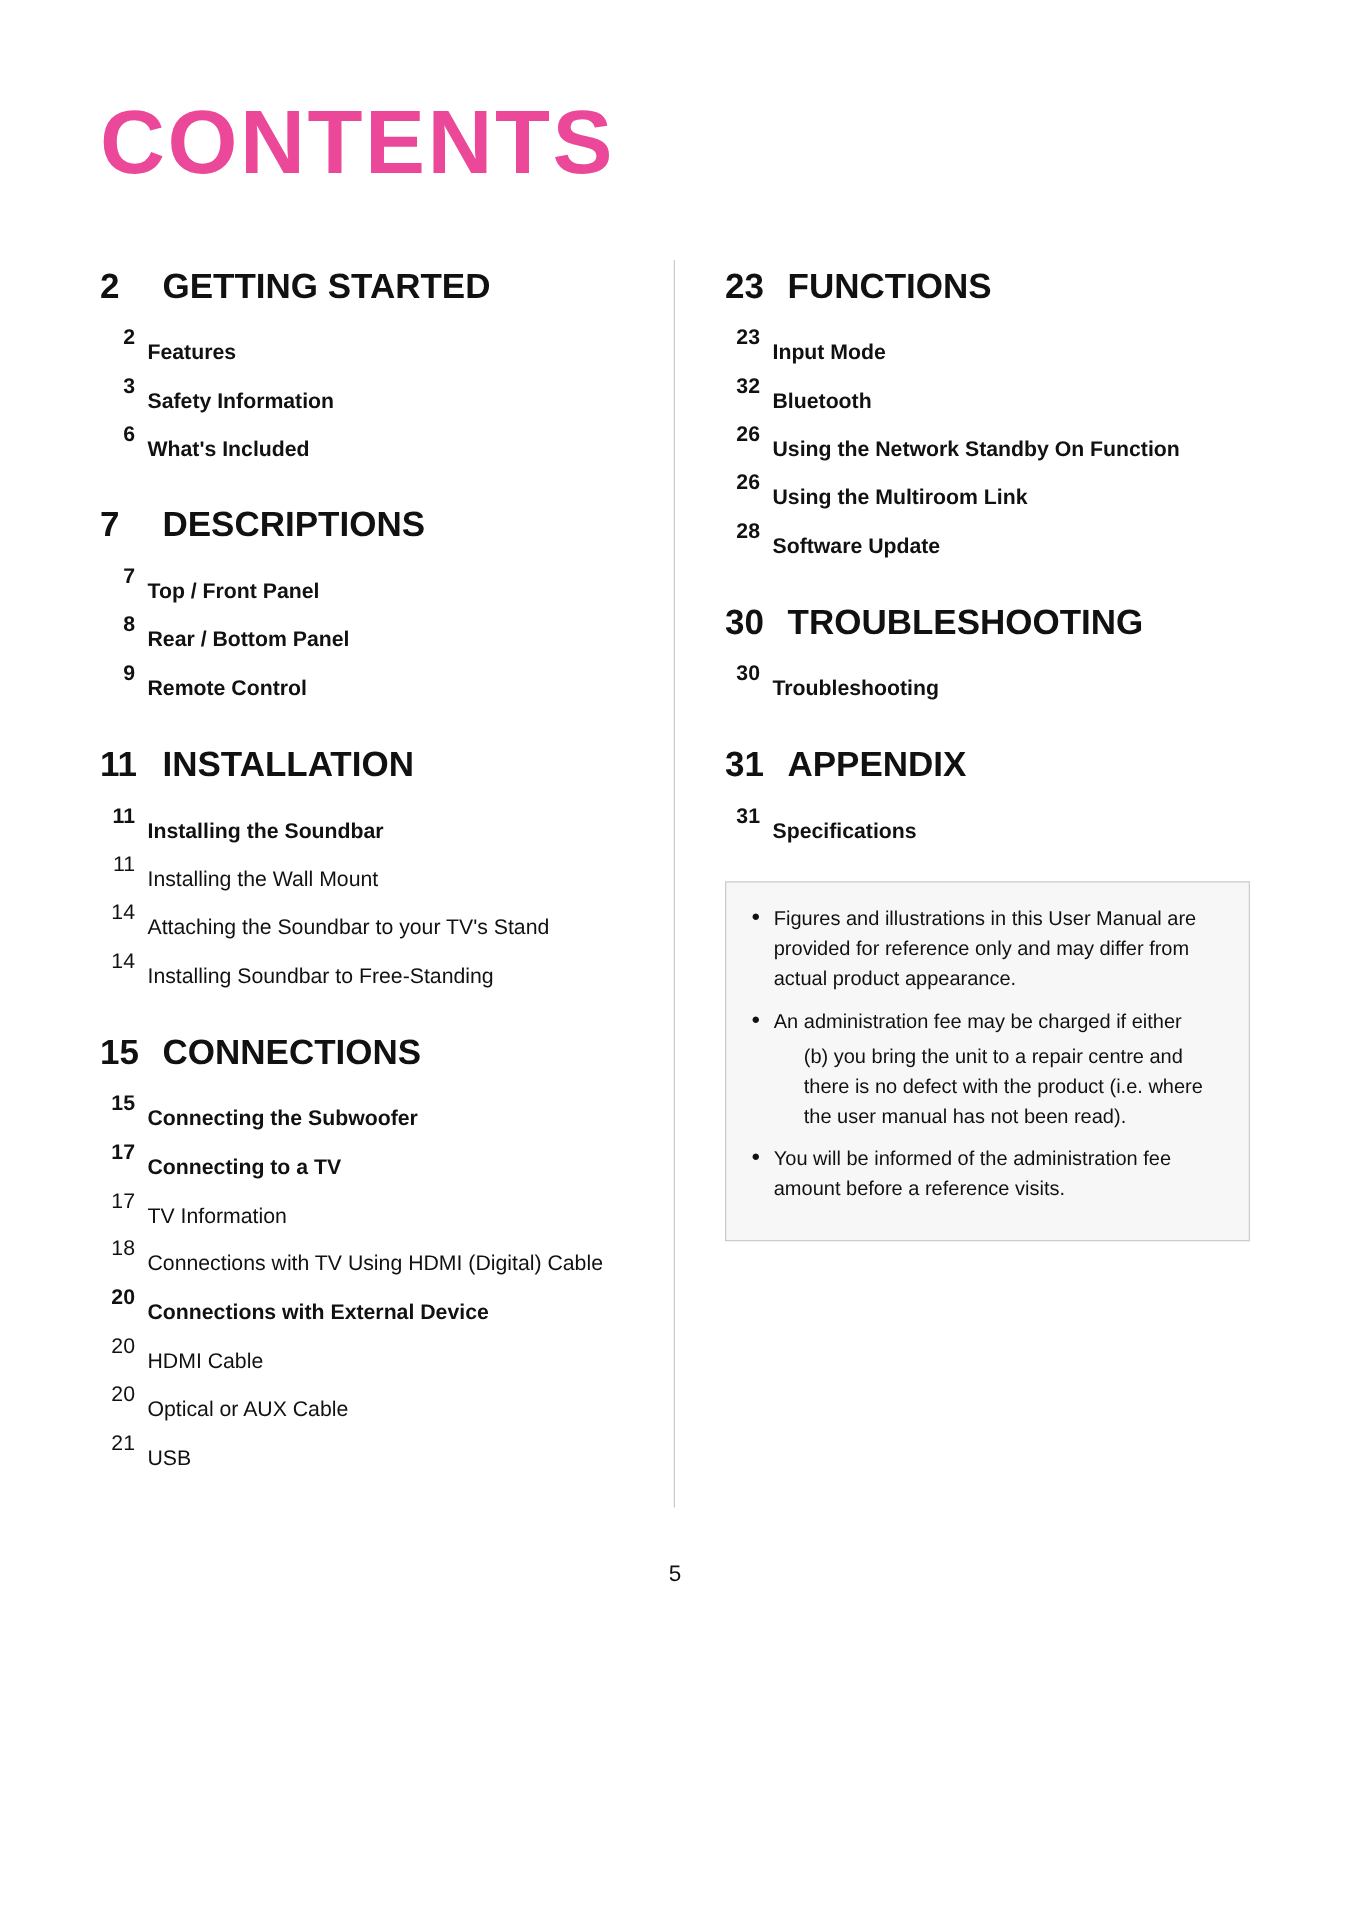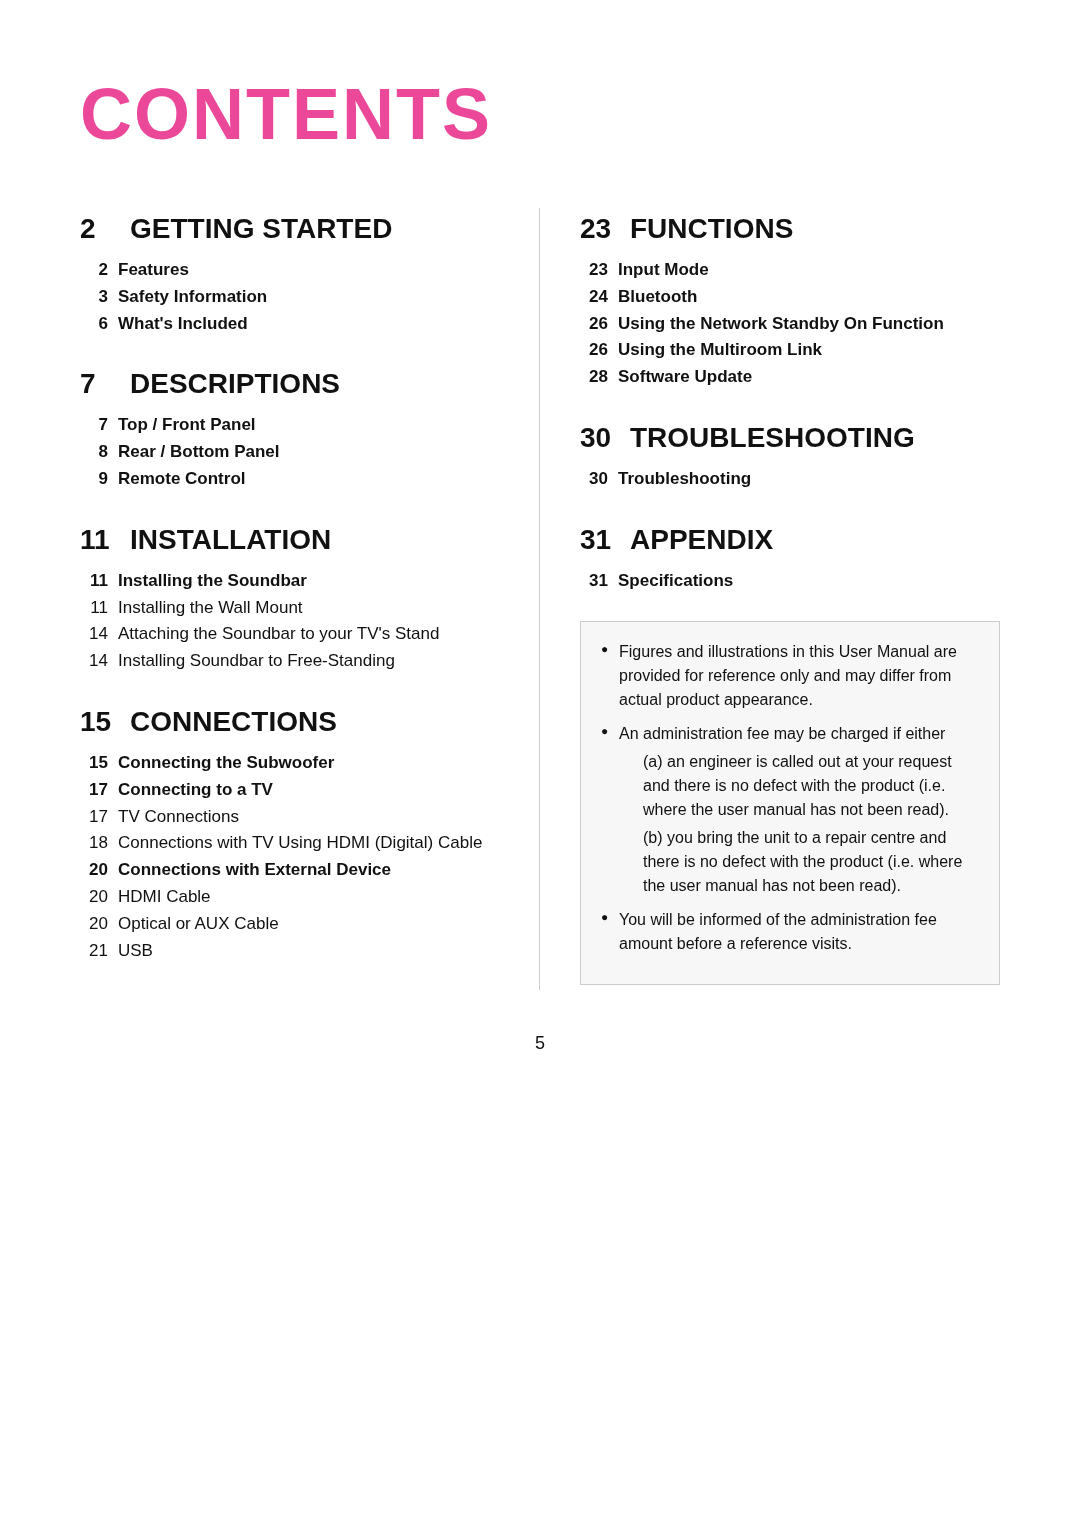--- a/index.html
+++ b/index.html
@@ -81,20 +81,21 @@
       min-width: 28px;
       font-weight: 400;
       color: #111;
       text-align: right;
       flex-shrink: 0;
     }
 
     .toc-item .label {
       font-weight: 400;
       color: #111;
+      margin-top: 12px;
     }
 
     .toc-item.bold .label {
       font-weight: 700;
     }
 
     .toc-item.bold .num {
       font-weight: 700;
     }
 
@@ -227,21 +228,21 @@
       <div class="toc-item bold">
         <span class="num">15</span>
         <span class="label">Connecting the Subwoofer</span>
       </div>
       <div class="toc-item bold">
         <span class="num">17</span>
         <span class="label">Connecting to a TV</span>
       </div>
       <div class="toc-item">
         <span class="num">17</span>
-        <span class="label">TV Connections</span>
+        <span class="label">TV Information</span>
       </div>
       <div class="toc-item">
         <span class="num">18</span>
         <span class="label">Connections with TV Using HDMI (Digital) Cable</span>
       </div>
       <div class="toc-item bold">
         <span class="num">20</span>
         <span class="label">Connections with External Device</span>
       </div>
       <div class="toc-item">
@@ -264,21 +265,21 @@
     <div class="section">
       <div class="section-heading">
         <span class="section-number">23</span>
         <span class="section-title">FUNCTIONS</span>
       </div>
       <div class="toc-item bold">
         <span class="num">23</span>
         <span class="label">Input Mode</span>
       </div>
       <div class="toc-item bold">
-        <span class="num">24</span>
+        <span class="num">32</span>
         <span class="label">Bluetooth</span>
       </div>
       <div class="toc-item bold">
         <span class="num">26</span>
         <span class="label">Using the Network Standby On Function</span>
       </div>
       <div class="toc-item bold">
         <span class="num">26</span>
         <span class="label">Using the Multiroom Link</span>
       </div>
@@ -312,23 +313,20 @@
 
     <div class="notes-box">
       <ul>
         <li>
           <span>Figures and illustrations in this User Manual are provided for reference only and may differ from actual product appearance.</span>
         </li>
         <li>
           <span>An administration fee may be charged if either</span>
           <ul class="sub-list">
             <li>
-              <span>(a) an engineer is called out at your request and there is no defect with the product (i.e. where the user manual has not been read).</span>
-            </li>
-            <li>
               <span>(b) you bring the unit to a repair centre and there is no defect with the product (i.e. where the user manual has not been read).</span>
             </li>
           </ul>
         </li>
         <li>
           <span>You will be informed of the administration fee amount before a reference visits.</span>
         </li>
       </ul>
     </div>
   </div>

